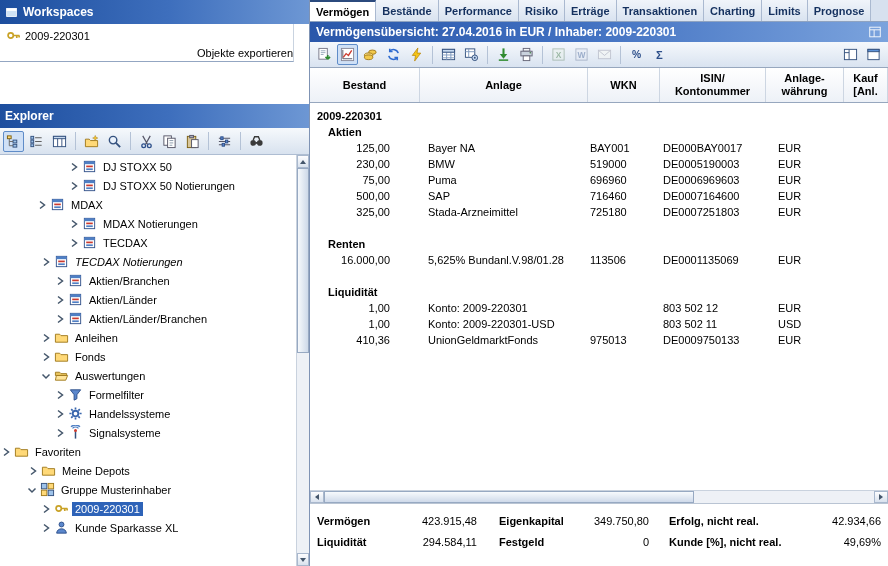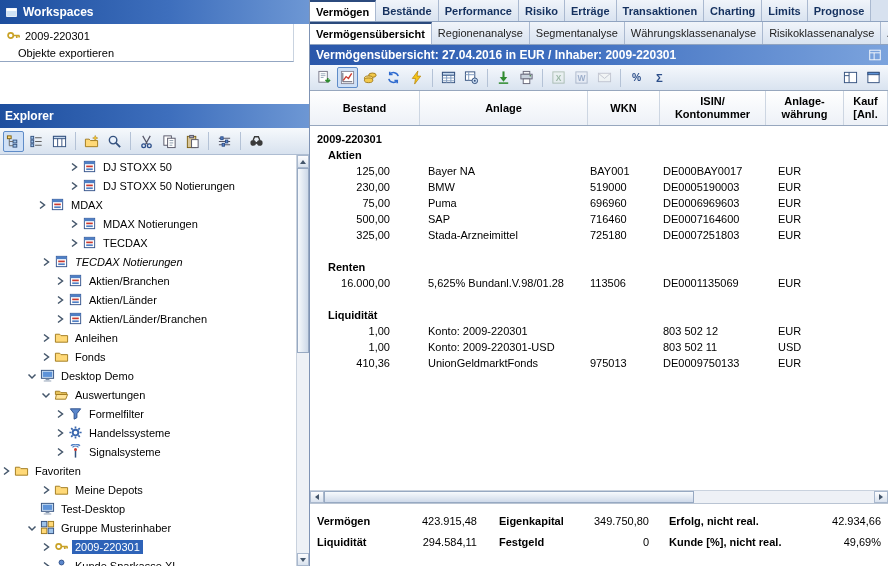--- a/index.html
+++ b/index.html
@@ -15,21 +15,21 @@
           background: #fff; border-right: 1px solid #7f93b4; }
   .panel-header { height: 18px; flex: none;
     background: linear-gradient(90deg, #1d4e9e 0%, #3e6fbd 55%, #6d97d4 100%);
     color: #fff; font-weight: bold; font-size: 12px;
     display: flex; align-items: center; gap: 5px; padding: 12px 5px; }
   .ph-icon svg { width: 13px; height: 13px; display: block; }
 
   .ws-box { flex: none; height: 38px; margin-right: 15px; padding-top: 3px; background: #fff;
             border-bottom: 1px solid #93a6c2; border-right: 1px solid #c9d3e0; }
   .ws-row { height: 17px; display: flex; align-items: center; gap: 4px; padding-left: 6px; }
-  .ws-row.indent { padding-left: 18px; }
+  .ws-row.indent { padding-left: 42px; justify-content: flex-end; }
   .ws-filler { flex: none; height: 42px; background: #fff; }
 
   .ex-toolbar { height: 27px; flex: none; display: flex; align-items: center; gap: 2px;
     padding: 0 3px; background: linear-gradient(180deg, #f6f9fc, #d8e2ef);
     border-bottom: 1px solid #aebdd2; }
   .tb-btn { width: 21px; height: 21px; flex: none; display: flex; align-items: center;
     justify-content: center; border: 1px solid transparent; border-radius: 2px; }
   .tb-btn svg { width: 15px; height: 15px; display: block; }
   .tb-btn.active { background: #cfe0f6; border-color: #5f8cc8; }
   .tb-btn.disabled { opacity: .4; }
@@ -392,36 +392,20 @@
                 <path d="M3 1.5L7.5 5L3 8.5" fill="none" stroke="#44566b" stroke-width="1.5"></path>
               </svg>
             </span>
             <span class="t-icon">
               <svg viewBox="0 0 16 16">
                 <path d="M1.5 4.5h4.5l1.5 1.5h7v7h-13z" fill="#ffd978" stroke="#a07a1d"></path>
               </svg>
             </span>
             <span class="t-label">Fonds</span>
           </div>
-          <div class="tree-row" style="padding-left: 26px;">
-            <span class="exp">
-              <svg viewBox="0 0 10 10">
-                <path d="M1.5 3.5L5 7L8.5 3.5" fill="none" stroke="#44566b" stroke-width="1.5"></path>
-              </svg>
-            </span>
-            <span class="t-icon">
-              <svg viewBox="0 0 16 16">
-                <rect x="1.5" y="2.5" width="13" height="8.5" fill="#cfe2f5" stroke="#34517e"></rect>
-                <rect x="3" y="4" width="10" height="5.5" fill="#5e93d8"></rect>
-                <rect x="6" y="11.5" width="4" height="1.6" fill="#8194ad"></rect>
-                <rect x="4" y="13.2" width="8" height="1.3" fill="#aab6c6"></rect>
-              </svg>
-            </span>
-            <span class="t-label">Desktop Demo</span>
-          </div>
           <div class="tree-row" style="padding-left: 40px;">
             <span class="exp">
               <svg viewBox="0 0 10 10">
                 <path d="M1.5 3.5L5 7L8.5 3.5" fill="none" stroke="#44566b" stroke-width="1.5"></path>
               </svg>
             </span>
             <span class="t-icon">
               <svg viewBox="0 0 16 16">
                 <path d="M1.5 4.5h4.5l1.5 1.5h6v2h-12z" fill="#e8c35c" stroke="#a07a1d"></path>
                 <path d="M2.5 8h12l-2 5h-11z" fill="#ffe49a" stroke="#a07a1d"></path>
@@ -479,44 +463,32 @@
                 <path d="M3 1.5L7.5 5L3 8.5" fill="none" stroke="#44566b" stroke-width="1.5"></path>
               </svg>
             </span>
             <span class="t-icon">
               <svg viewBox="0 0 16 16">
                 <path d="M1.5 4.5h4.5l1.5 1.5h7v7h-13z" fill="#ffd978" stroke="#a07a1d"></path>
               </svg>
             </span>
             <span class="t-label">Favoriten</span>
           </div>
-          <div class="tree-row" style="padding-left: 40px;">
+          <div class="tree-row" style="padding-left: 27px;">
             <span class="exp">
               <svg viewBox="0 0 10 10">
                 <path d="M3 1.5L7.5 5L3 8.5" fill="none" stroke="#44566b" stroke-width="1.5"></path>
               </svg>
             </span>
             <span class="t-icon">
               <svg viewBox="0 0 16 16">
                 <path d="M1.5 4.5h4.5l1.5 1.5h7v7h-13z" fill="#ffd978" stroke="#a07a1d"></path>
               </svg>
             </span>
             <span class="t-label">Meine Depots</span>
-          </div>
-          <div class="tree-row" style="padding-left: 26px;">
-            <span class="exp"></span>
-            <span class="t-icon">
-              <svg viewBox="0 0 16 16">
-                <rect x="1.5" y="2.5" width="13" height="8.5" fill="#cfe2f5" stroke="#34517e"></rect>
-                <rect x="3" y="4" width="10" height="5.5" fill="#5e93d8"></rect>
-                <rect x="6" y="11.5" width="4" height="1.6" fill="#8194ad"></rect>
-                <rect x="4" y="13.2" width="8" height="1.3" fill="#aab6c6"></rect>
-              </svg>
-            </span>
-            <span class="t-label">Test-Desktop</span>
           </div>
           <div class="tree-row" style="padding-left: 26px;">
             <span class="exp">
               <svg viewBox="0 0 10 10">
                 <path d="M1.5 3.5L5 7L8.5 3.5" fill="none" stroke="#44566b" stroke-width="1.5"></path>
               </svg>
             </span>
             <span class="t-icon">
               <svg viewBox="0 0 16 16">
                 <rect x="1.5" y="1.5" width="5.8" height="5.8" fill="#9ec3ea" stroke="#34517e"></rect>
@@ -575,28 +547,20 @@
         <div class="tab active">Vermögen</div>
         <div class="tab">Bestände</div>
         <div class="tab">Performance</div>
         <div class="tab">Risiko</div>
         <div class="tab">Erträge</div>
         <div class="tab">Transaktionen</div>
         <div class="tab">Charting</div>
         <div class="tab">Limits</div>
         <div class="tab">Prognose</div>
       </div>
-    <div class="tabs tabs2" id="tabs2">
-        <div class="tab active">Vermögensübersicht</div>
-        <div class="tab">Regionenanalyse</div>
-        <div class="tab">Segmentanalyse</div>
-        <div class="tab">Währungsklassenanalyse</div>
-        <div class="tab">Risikoklassenanalyse</div>
-        <div class="tab">Artenan</div>
-      </div>
 
     <div class="title-bar">
       <span>Vermögensübersicht:  27.04.2016 in EUR / Inhaber: 2009-220301</span>
       <span class="flex-spacer"></span>
       <span class="tb-title-icon">
         <svg viewBox="0 0 16 16">
             <rect x="2" y="2.5" width="12" height="11" fill="none" stroke="#fff"></rect>
             <path d="M2 5.5h12M7 5.5v8" stroke="#fff"></path>
           </svg>
       </span>

